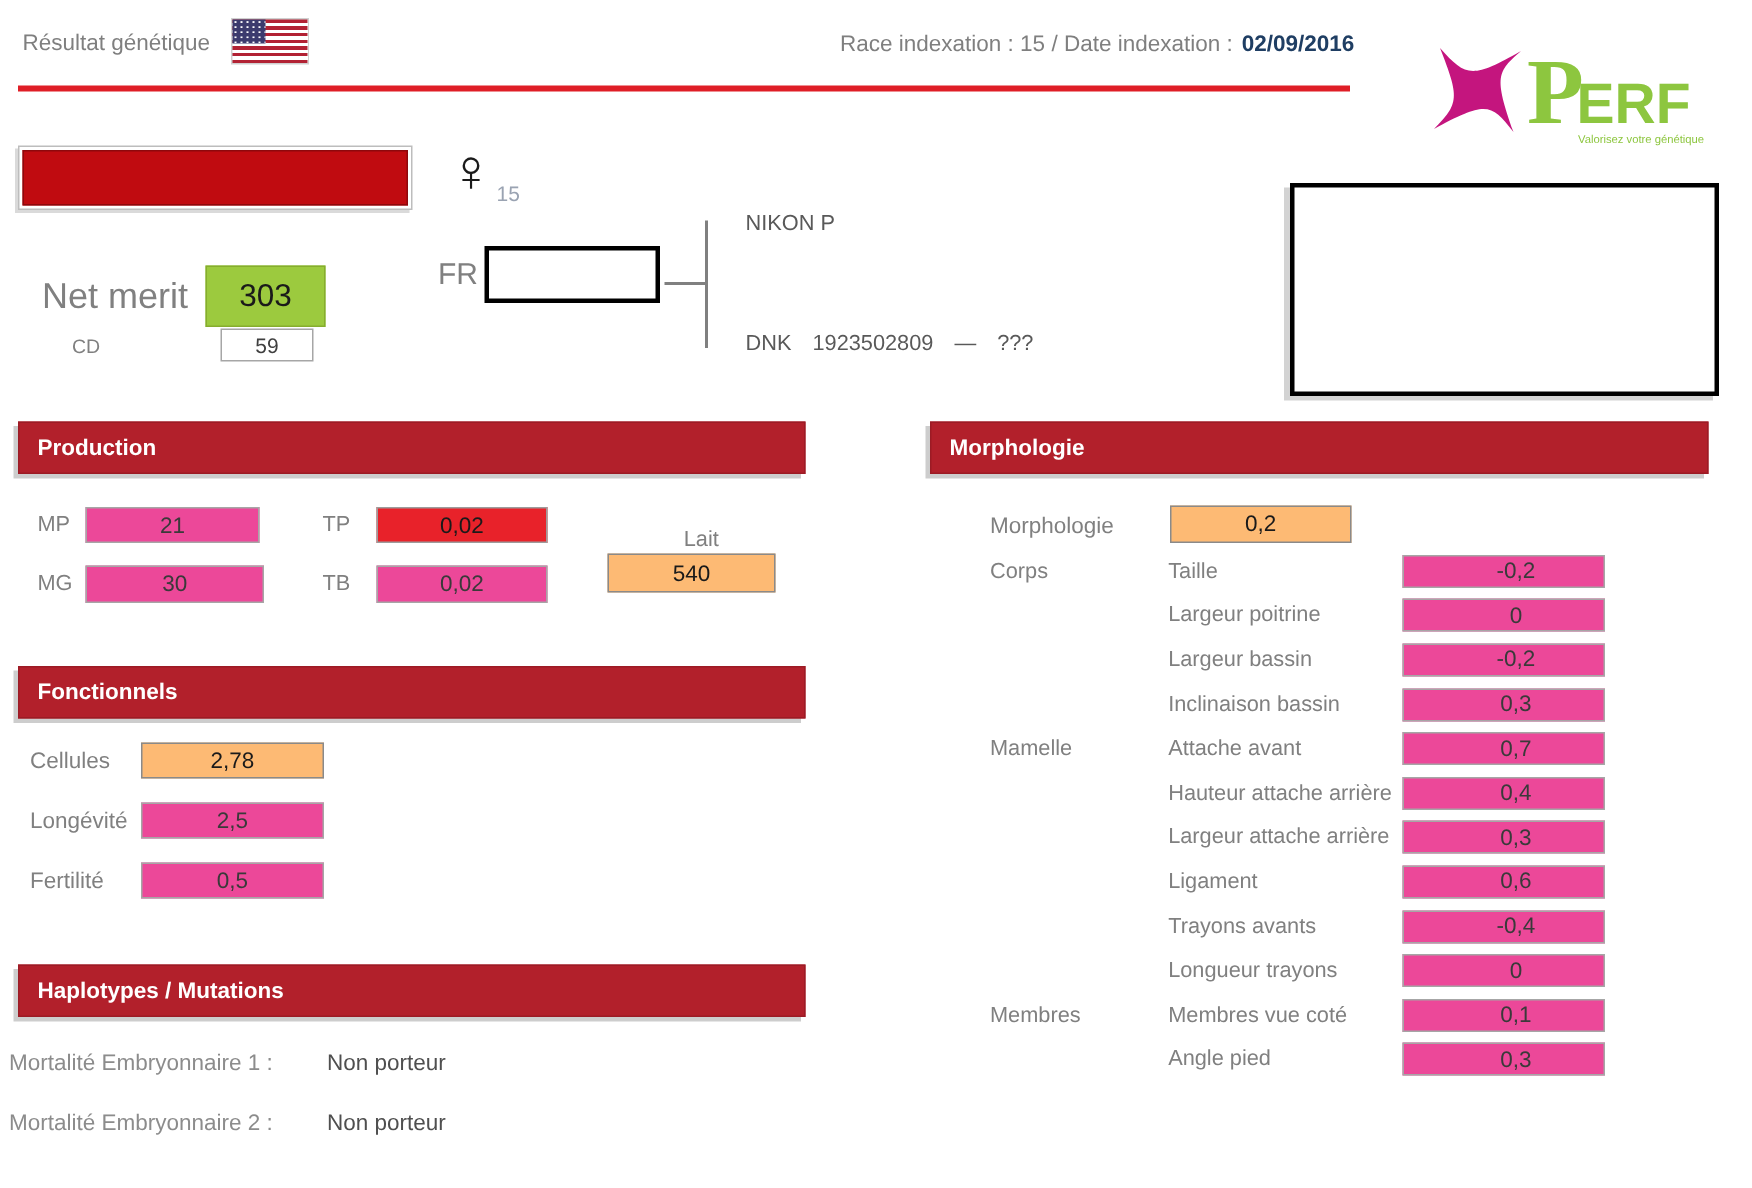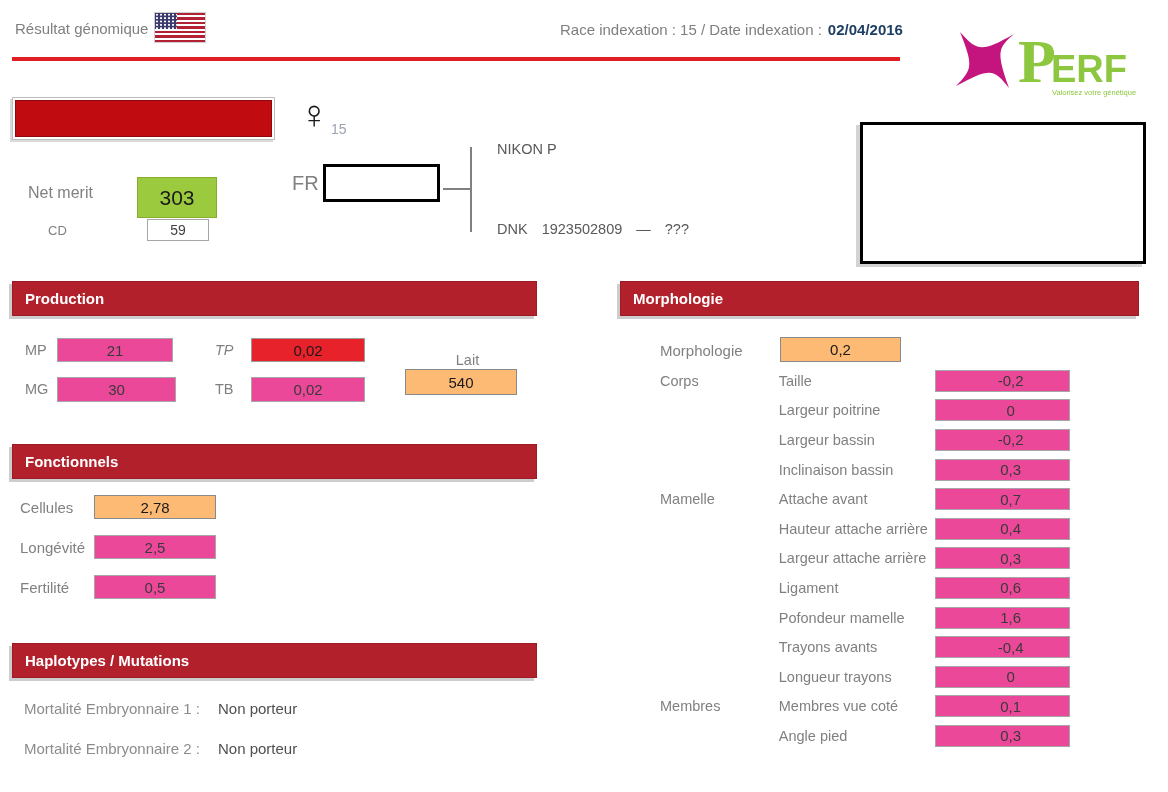--- a/index.html
+++ b/index.html
@@ -63,73 +63,73 @@
 
   
   .vbox { background:#ec4899; border:1px solid #a6a6a6; display:flex; align-items:center;
     justify-content:center; font-size:15px; color:#3a3a3a; }
   .vbox.green { background:#fdba74; border-color:#8a8a8a; color:#1a1a1a; }
   .vbox.red { background:#e8222a; border-color:#9c9c9c; color:#1a1a1a; }
   .glabel { font-size:14.5px; color:#808080; }
 
   
   .lbl-mp { left:25px; top:342px;text-align:right; } .box-mp { left:57px; top:338px; width:116px; height:24px; }
-  .lbl-tp { left:215px; top:342px;font-style:italic; } .box-tp { left:251px; top:338px; width:114px; height:24px; }
+  .lbl-tp { left:215px; top:342px; } .box-tp { left:251px; top:338px; width:114px; height:24px; }
   .lbl-mg { left:25px; top:381px; } .box-mg { left:57px; top:377px; width:119px; height:25px; }
   .lbl-tb { left:215px; top:381px; } .box-tb { left:251px; top:377px; width:114px; height:25px; }
   .lbl-lait { left:405px; top:352px; width:125px; text-align:center; }
   .box-lait { left:405px; top:369px; width:112px; height:26px; }
 
   
   .fonc-row-label { left:20px; font-size:15px; color:#808080; }
   .fonc-box { left:94px; width:122px; height:24px; }
 
   
-  .hap-label { left:24px; font-size:15px; color:#8c8c8c; }
+  .hap-label { left:6px; font-size:15px; color:#8c8c8c; }
   .hap-value { left:218px; font-size:15px; color:#4f4f4f; font-weight:500; }
 
   
   .morph-sum-label { left:660px; top:342px; font-size:15px; color:#808080; }
   .morph-sum-box { left:780px; top:337px; width:121px; height:25px; }
   .morph-rows { left:660px; top:366px; width:410px; }
   .morph-row { display:flex; align-items:center; height:29.6px; }
   .morph-group { width:120px; font-size:14.5px; color:#808080; }
   .morph-trait { width:158px; font-size:14.5px; color:#808080; }
   .morph-box { width:136px; height:22px;padding-left:16px; }
 </style>
 </head>
 <body>
 
 <div class="page">
 
-  <div class="abs doc-title">Résultat génomique</div>
+  <div class="abs doc-title">Résultat génétique</div>
   <div class="abs flag">
     <div class="canton"></div>
   </div>
   <div class="abs indexation">
-    <span>Race indexation : 15 / Date indexation :</span><b>02/04/2016</b>
+    <span>Race indexation : 15 / Date indexation :</span><b>02/09/2016</b>
   </div>
   <div class="abs top-rule"></div>
 
   <div class="abs logo">
     <svg width="200" height="88" viewBox="0 0 200 88">
       <path fill="#c4157e" d="M66,14 C50,28 48,31 61,68 C46,49 43,47 8,66 C25,49 25,45 12,12 C29,31 33,33 66,14 Z"></path>
       <text x="70" y="62" font-family="Liberation Serif, serif" font-size="62" font-weight="bold" fill="#8dc63f">P</text>
       <text x="103" y="62" font-family="Liberation Sans, sans-serif" font-size="38" font-weight="bold" fill="#8dc63f">ERF</text>
       <text x="104" y="75" font-family="Liberation Sans, sans-serif" font-size="7.5" fill="#8dc63f">Valorisez votre génétique</text>
     </svg>
   </div>
 
   <div class="abs name-box-outer">
     <div class="name-box-inner"></div>
   </div>
   <div class="abs female">♀</div>
   <div class="abs female-code">15</div>
 
-  <div class="abs netmerit-label glabel" style="font-size:16px">Net merit</div>
+  <div class="abs netmerit-label glabel" style="font-size:24px">Net merit</div>
   <div class="abs netmerit-box">303</div>
   <div class="abs cd-label">CD</div>
   <div class="abs cd-box">59</div>
 
   <div class="abs fr-label">FR</div>
   <div class="abs fr-box"></div>
   <div class="abs photo-box"></div>
 
   <div class="abs ped-hline"></div>
   <div class="abs ped-vline"></div>
@@ -204,25 +204,20 @@
       <div class="morph-trait">Largeur attache arrière</div>
       <div class="vbox morph-box">0,3</div>
     </div>
     <div class="morph-row">
       <div class="morph-group"></div>
       <div class="morph-trait">Ligament</div>
       <div class="vbox morph-box">0,6</div>
     </div>
     <div class="morph-row">
       <div class="morph-group"></div>
-      <div class="morph-trait">Pofondeur mamelle</div>
-      <div class="vbox morph-box">1,6</div>
-    </div>
-    <div class="morph-row">
-      <div class="morph-group"></div>
       <div class="morph-trait">Trayons avants</div>
       <div class="vbox morph-box">-0,4</div>
     </div>
     <div class="morph-row">
       <div class="morph-group"></div>
       <div class="morph-trait">Longueur trayons</div>
       <div class="vbox morph-box">0</div>
     </div>
     <div class="morph-row">
       <div class="morph-group">Membres</div>

